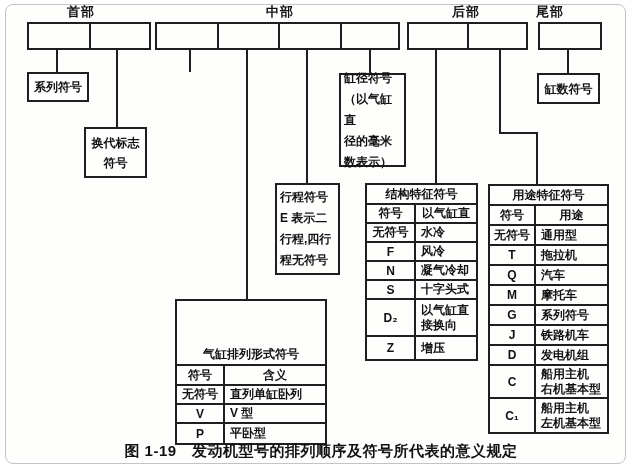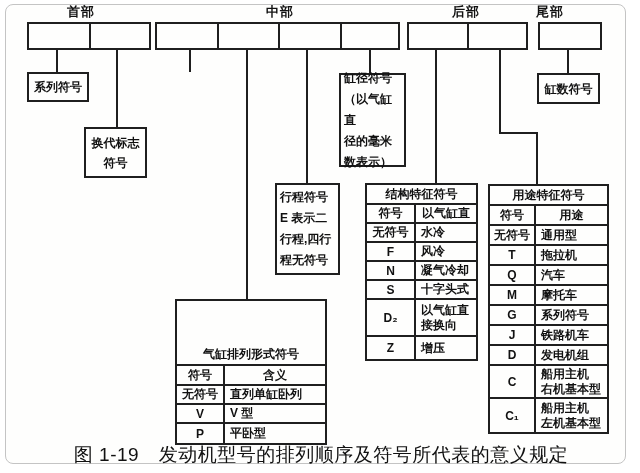--- a/index.html
+++ b/index.html
@@ -23,21 +23,21 @@
   .lbox{position:absolute;border:2px solid var(--line);box-sizing:border-box;display:flex;align-items:center;justify-content:center;text-align:center;font-size:12px;font-weight:700;white-space:pre-line;line-height:20px;}
   .lbox.lleft{justify-content:flex-start;text-align:left;padding:2px 3px;line-height:21px;}
 
   .tbl{position:absolute;border:2px solid var(--line);box-sizing:border-box;font-size:12px;font-weight:700;}
   .tbl .ttl{display:flex;align-items:center;justify-content:center;border-bottom:2px solid var(--line);box-sizing:border-box;}
   .tbl .row{display:flex;border-bottom:2px solid var(--line);box-sizing:border-box;}
   .tbl .row:last-child{border-bottom:none;}
   .tbl .c1{display:flex;align-items:center;justify-content:center;border-right:2px solid var(--line);box-sizing:border-box;text-align:center;}
   .tbl .c2{flex:1;display:flex;align-items:center;padding-left:5px;white-space:pre-line;line-height:15px;box-sizing:border-box;}
 
-  #caption{position:absolute;left:321px;top:442px;transform:translateX(-50%);font-size:19px;font-weight:400;white-space:nowrap;letter-spacing:0.5px;}
+  #caption{position:absolute;left:321px;top:442px;transform:translateX(-50%);font-size:15px;font-weight:700;white-space:nowrap;letter-spacing:0.5px;}
 </style>
 </head>
 <body>
 
 <div id="canvas">
   <div id="frame"></div>
 
   <div class="seclabel" style="left:81px;">首部</div>
   <div class="seclabel" style="left:280px;">中部</div>
   <div class="seclabel" style="left:466px;">后部</div>

